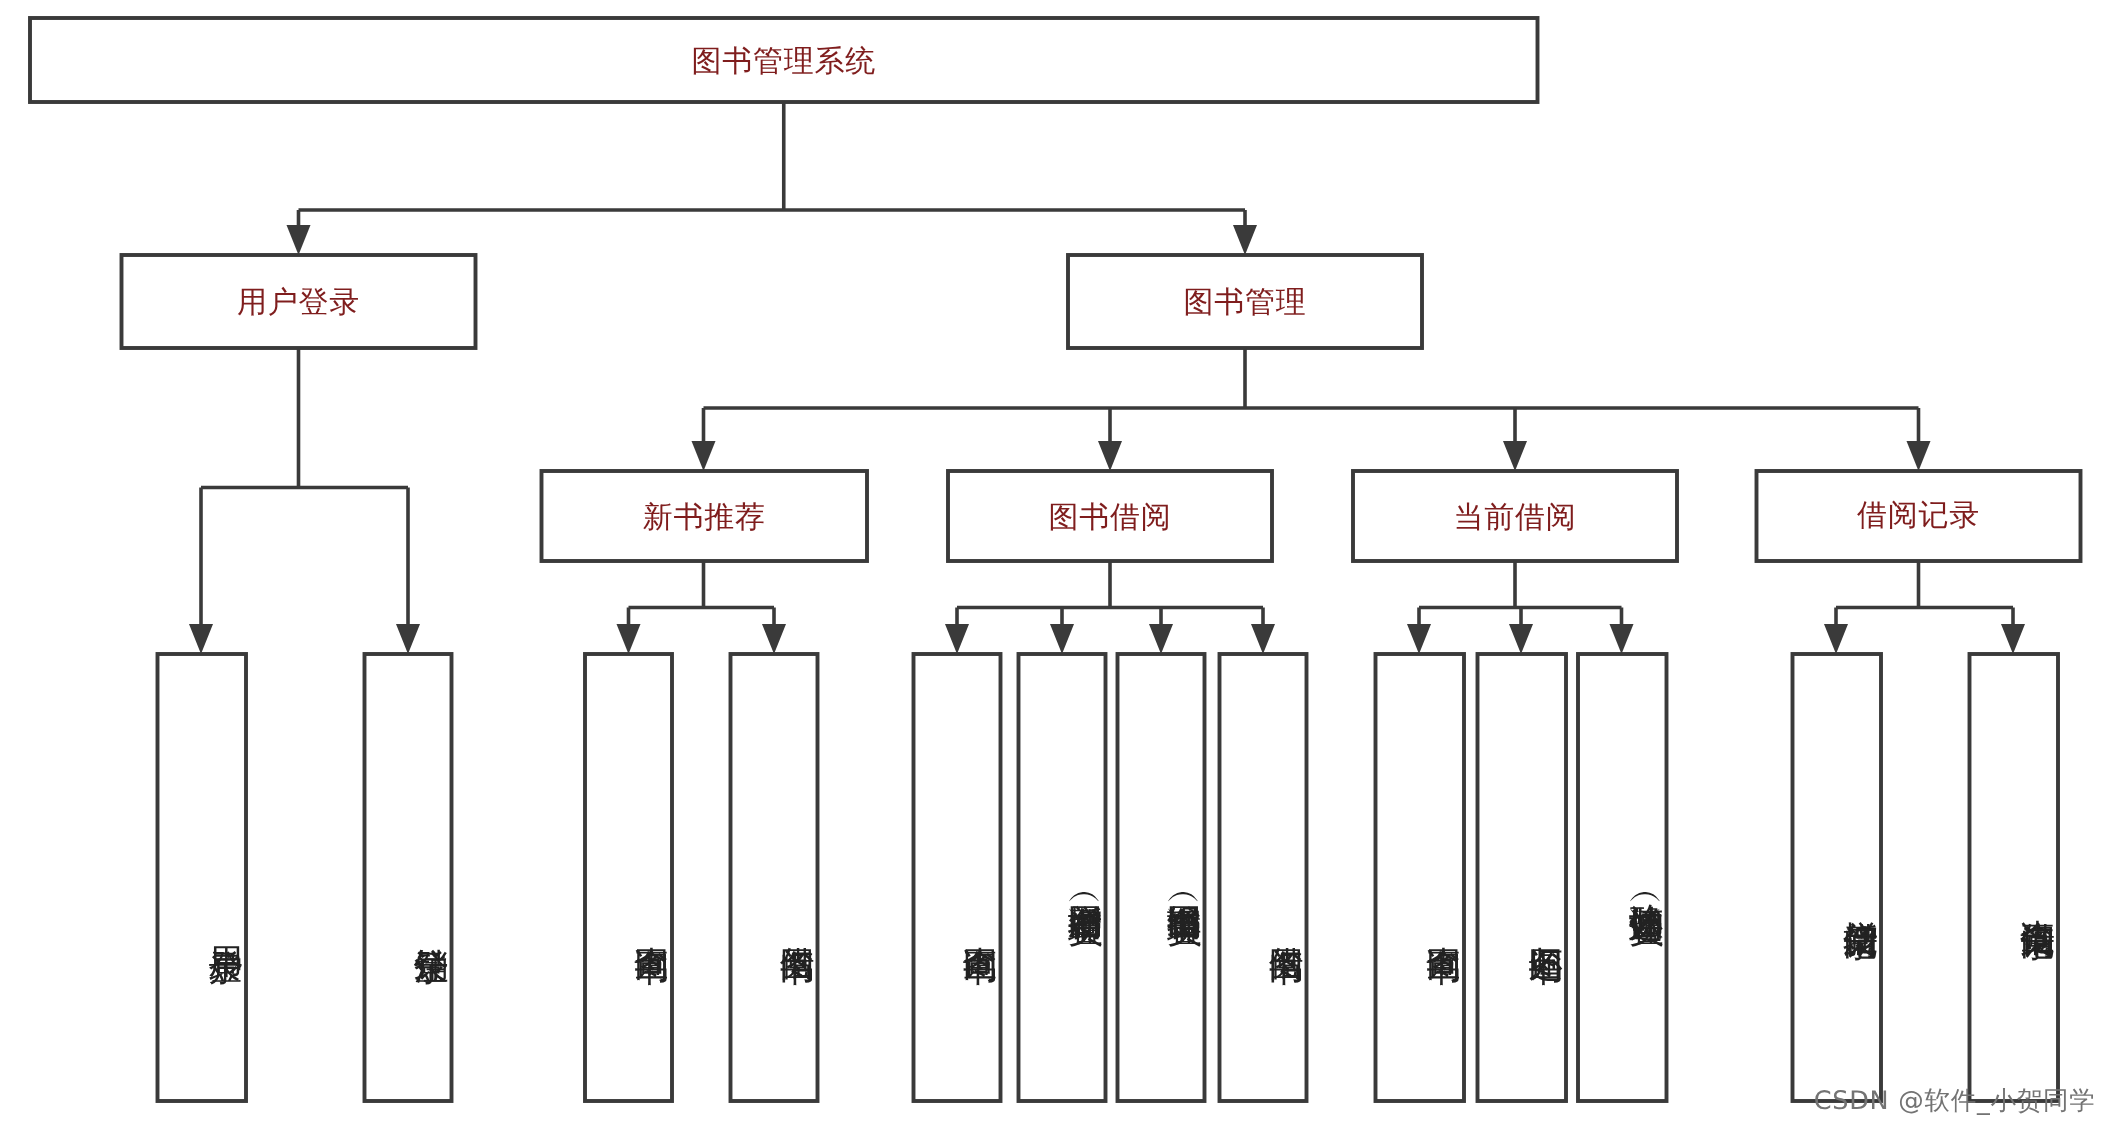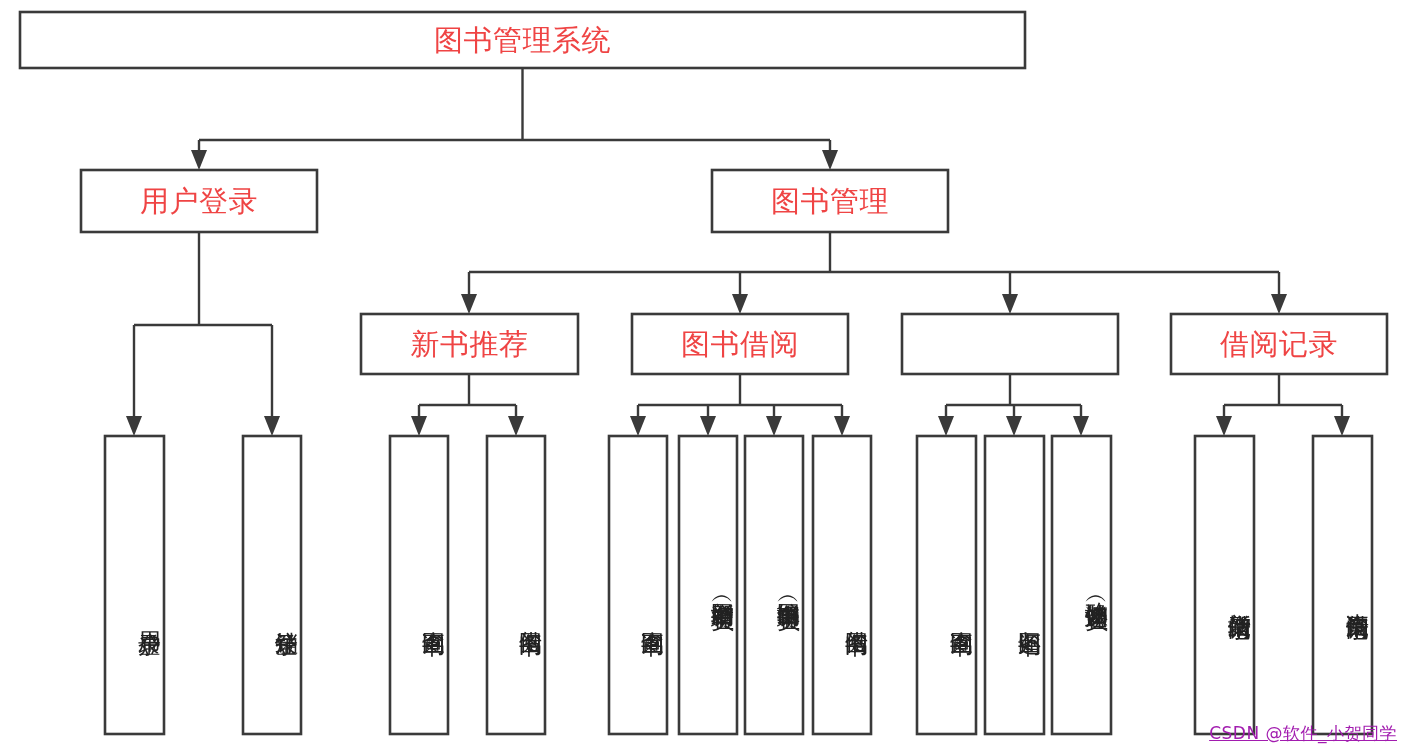--- a/index.html
+++ b/index.html
@@ -37,22 +37,22 @@
     fill: none;
   }
   .arrow-head {
     fill: #3a3a3a;
   }
   .node-label-h {
     position: absolute;
     display: flex;
     align-items: center;
     justify-content: center;
-    color: #ef4444;
-    font-size: 29px;
+    color: #7f1d1d;
+    font-size: 20px;
     line-height: 1.2;
     letter-spacing: 0.5px;
     white-space: nowrap;
     pointer-events: none;
   }
   .node-label-v {
     position: absolute;
     display: flex;
     align-items: flex-start;
     justify-content: center;
@@ -62,25 +62,24 @@
     writing-mode: vertical-rl;
     text-orientation: upright;
     letter-spacing: 1px;
     pointer-events: none;
   }
   #watermark {
     position: absolute;
     right: 8px;
     bottom: 2px;
     font-size: 17px;
-    color: #a21caf;
+    color: #737373;
     letter-spacing: 0.5px;
     white-space: nowrap;
     pointer-events: none;
-    text-decoration: underline;
   }
 </style>
 </head>
 <body>
 
 <div id="diagram-root">
 
   <svg id="diagram-svg" viewBox="0 0 1405 747" xmlns="http://www.w3.org/2000/svg">
 
     <g>
@@ -181,20 +180,21 @@
     <rect class="node-box" x="1313" y="436" width="59" height="298"></rect>
   </svg>
 
   <div class="node-label-h" style="left:20px; top:12px; width:1005px; height:56px;">图书管理系统</div>
 
   <div class="node-label-h" style="left:81px; top:170px; width:236px; height:62px;">用户登录</div>
   <div class="node-label-h" style="left:712px; top:170px; width:236px; height:62px;border-radius:17px;">图书管理</div>
 
   <div class="node-label-h" style="left:632px; top:314px; width:216px; height:60px;">图书借阅</div>
   <div class="node-label-h" style="left:361px; top:314px; width:217px; height:60px;">新书推荐</div>
+  <div class="node-label-h" style="left:902px; top:314px; width:216px; height:60px;">当前借阅</div>
   <div class="node-label-h" style="left:1171px; top:314px; width:216px; height:60px;font-family:Liberation Serif, serif;">借阅记录</div>
 
   <div class="node-label-v" style="left:105px; top:500px; width:59px; height:230px;">用户登录</div>
   <div class="node-label-v" style="left:243px; top:500px; width:58px; height:230px;">注销登录</div>
 
   <div class="node-label-v" style="left:390px; top:500px; width:58px; height:230px;">查询图书</div>
   <div class="node-label-v" style="left:487px; top:500px; width:58px; height:230px;">借阅图书</div>
 
   <div class="node-label-v" style="left:609px; top:500px; width:58px; height:230px;">查询图书</div>
   <div class="node-label-v" style="left:679px; top:446px; width:58px; height:285px;">新增图书（管理员）</div>

